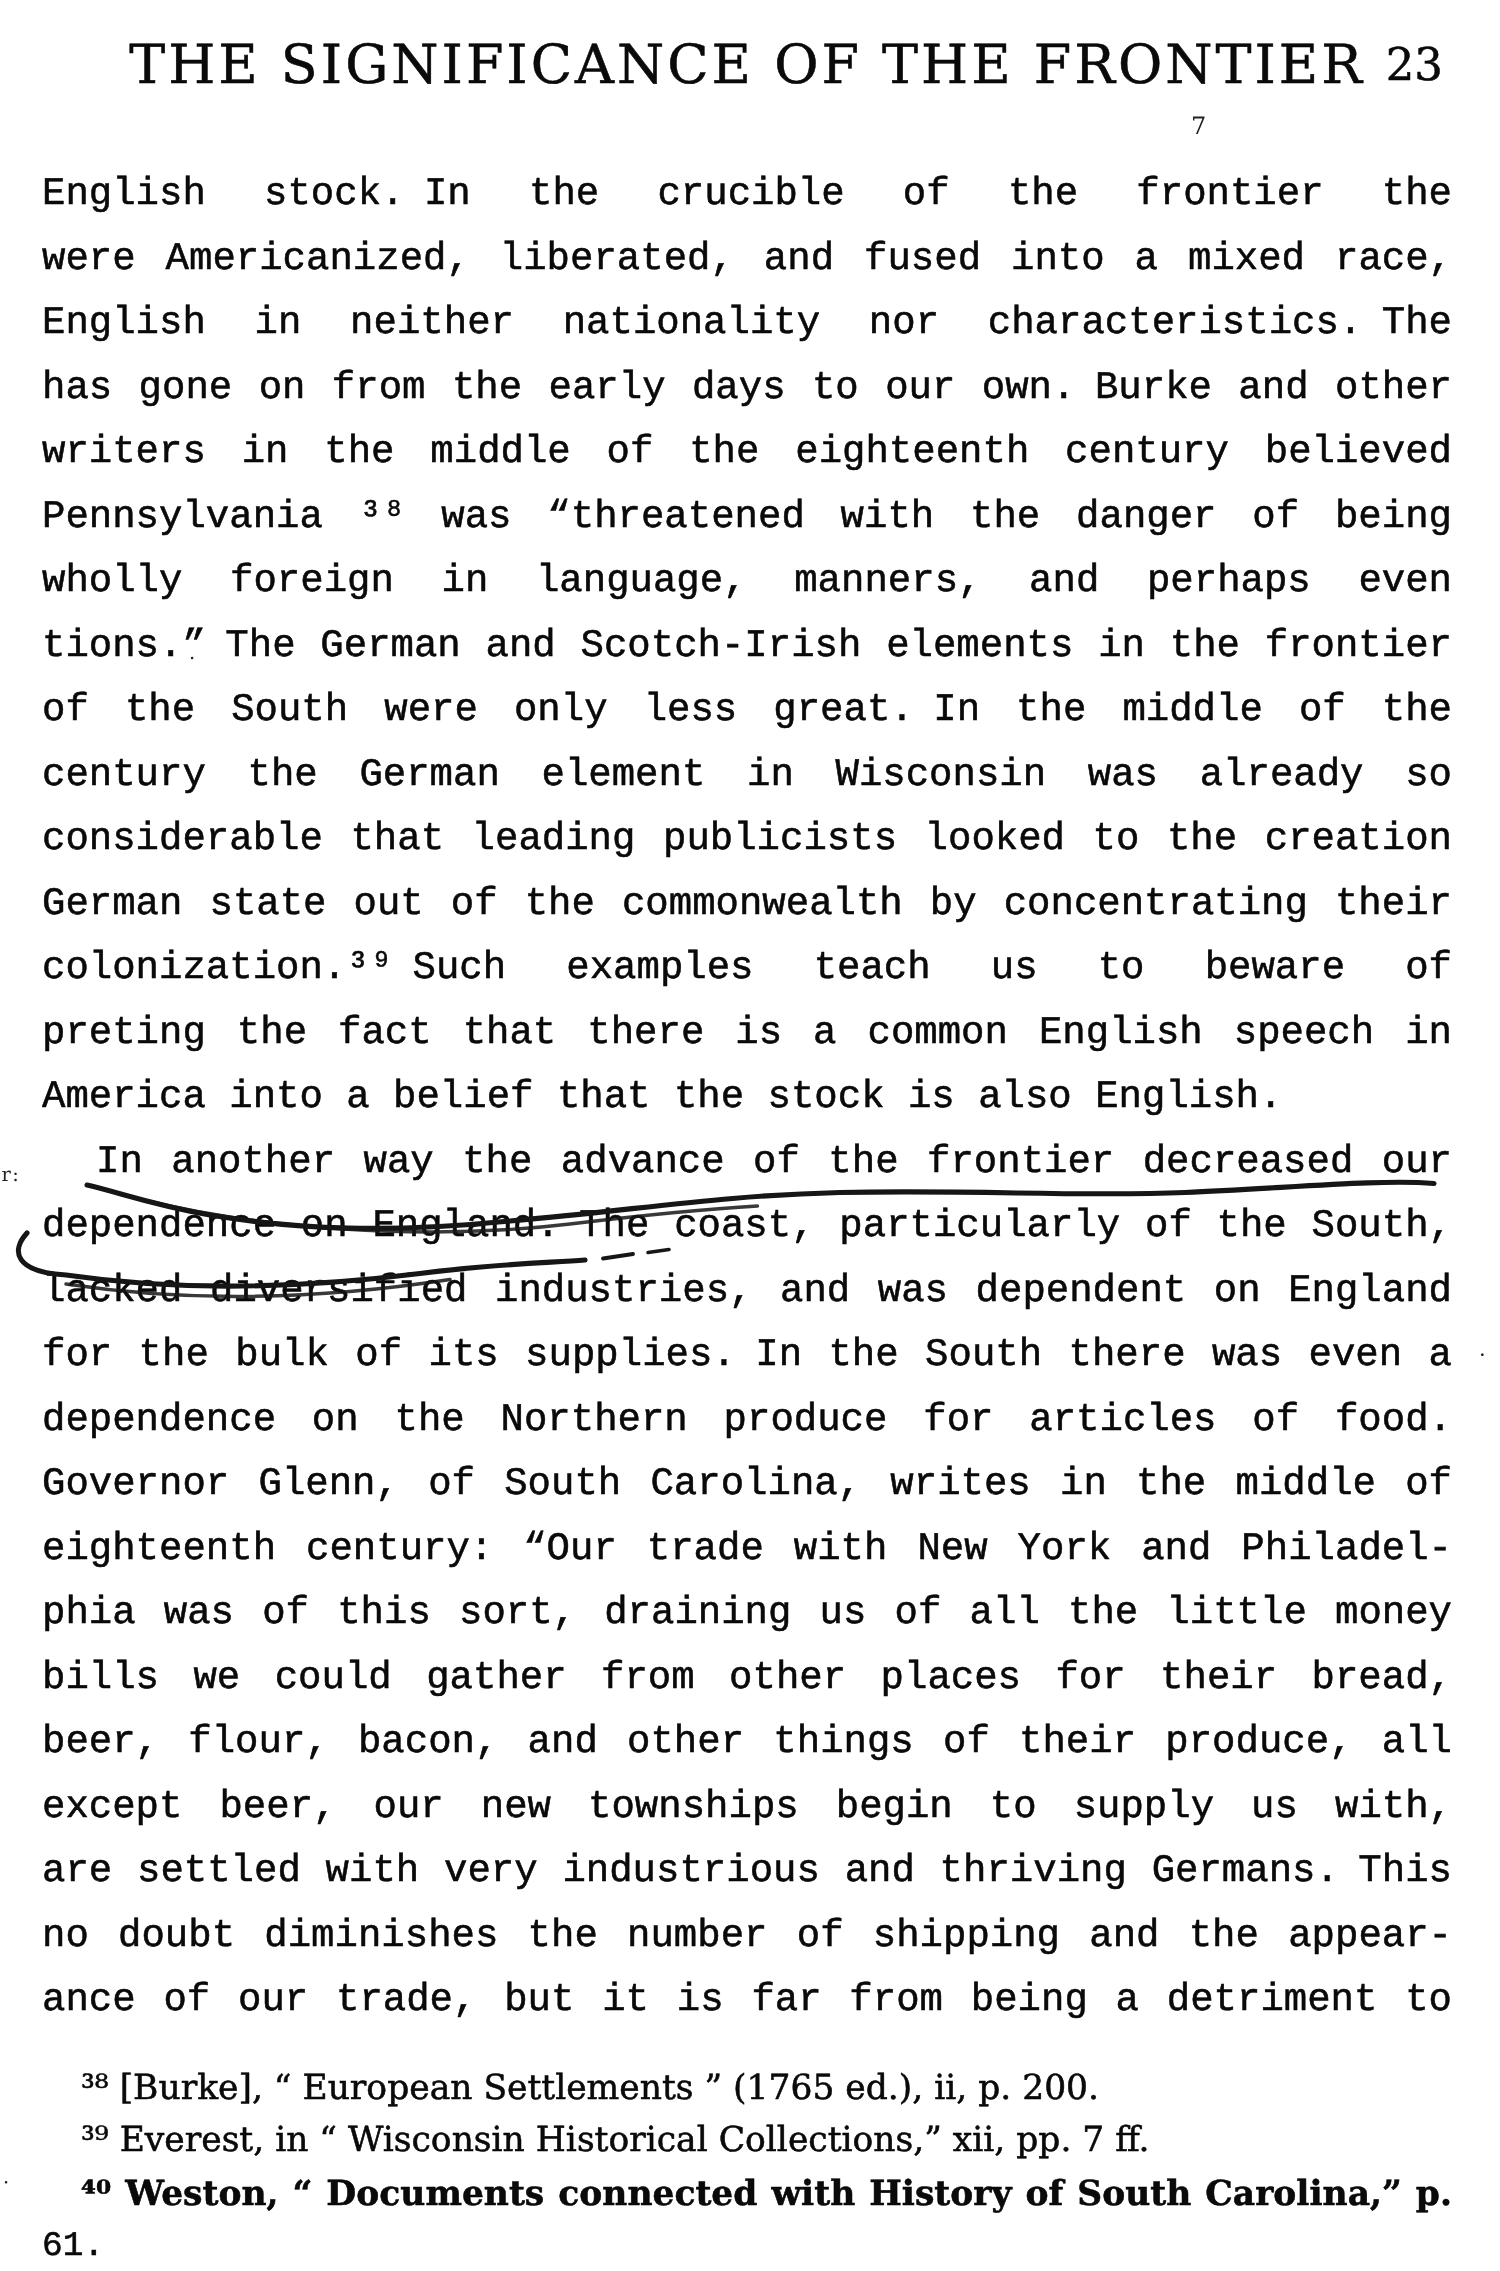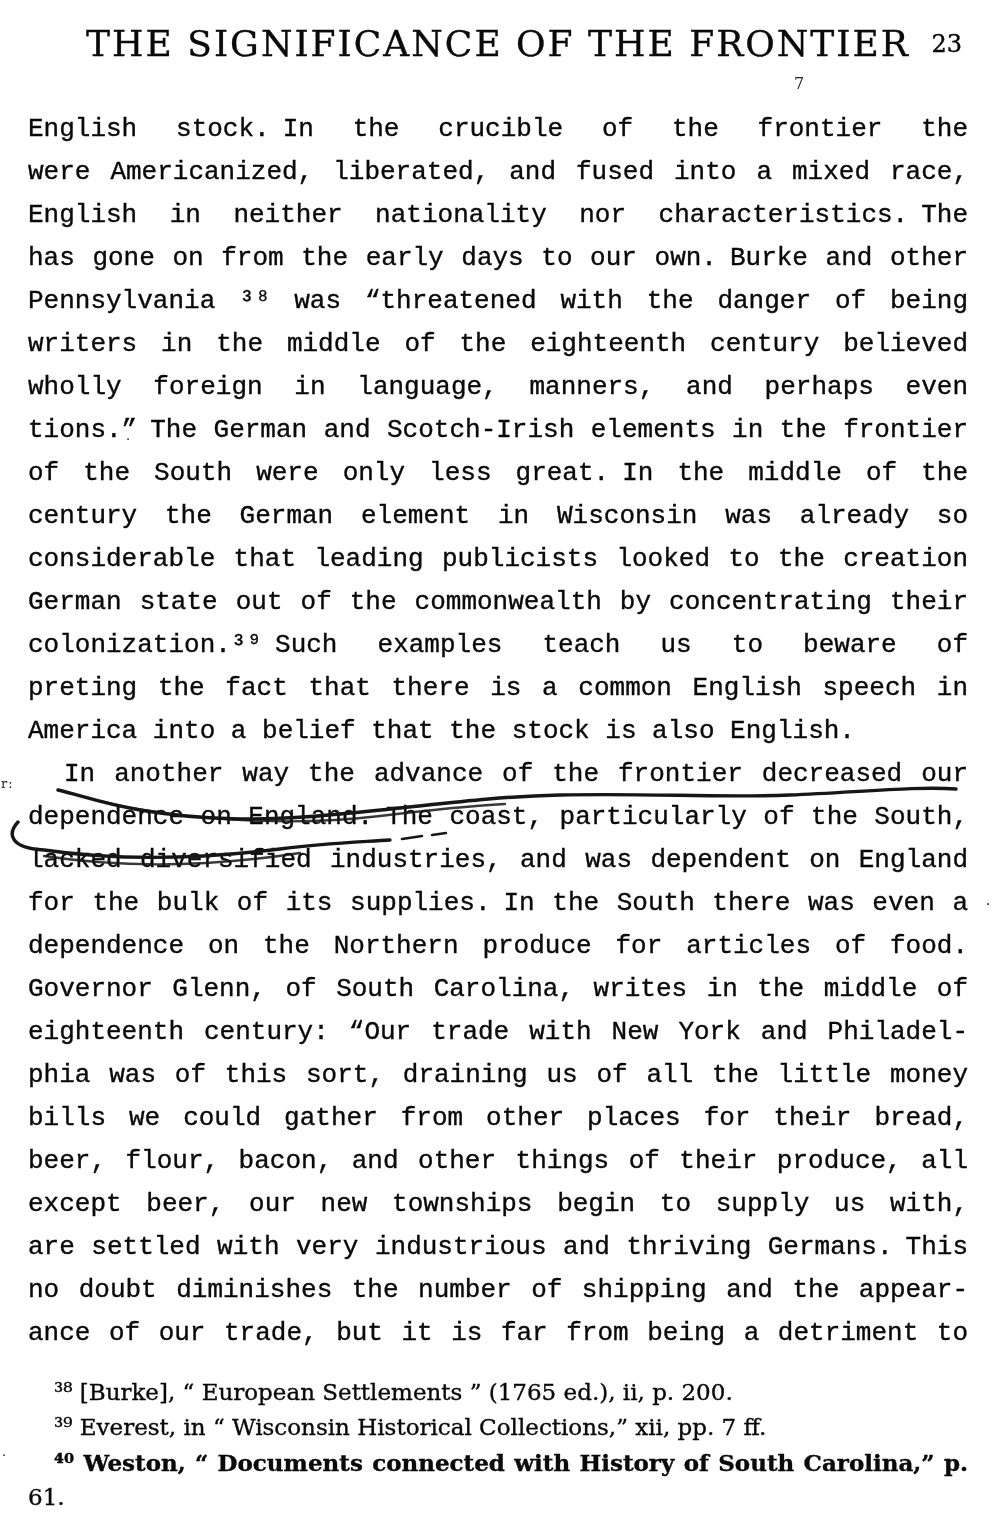--- a/index.html
+++ b/index.html
@@ -19,21 +19,21 @@
   .page-header{
     position:absolute;top:26px;left:28px;right:32px;height:36px;
   }
   .header-title{
     display:block;text-align:center;
     font-size:36px;letter-spacing:2px;line-height:36px;
     white-space:nowrap;
   }
   .page-number{
     position:absolute;right:6px;top:0;
-    font-size:24px;line-height:36px;
+    font-size:30px;line-height:36px;
   }
   
   .body-text{
     position:absolute;top:108px;left:28px;width:940px;font-family:Liberation Mono, monospace;
   }
   .line{
     font-size:26px;line-height:43px;height:43px;
     text-align:justify;text-align-last:justify;
     overflow:hidden;white-space:normal;
   }
@@ -42,21 +42,21 @@
   
   .footnotes{
     position:absolute;top:1375px;left:28px;width:940px;
   }
   .footnote-line{
     font-size:23px;line-height:35px;height:35px;
     text-align:center;text-align-last:left;
     text-indent:26px;overflow:hidden;
   }
   .footnote-line.justified{text-align:justify;text-align-last:justify;font-weight:bold;}
-  .footnote-line.continuation{text-indent:0;}
+  .footnote-line.continuation{text-indent:0;font-family:Liberation Mono, monospace;}
   
   .annotation-overlay{
     position:absolute;top:0;left:0;width:1000px;height:1514px;
     pointer-events:none;
   }
   .annotation-overlay path{
     fill:none;stroke:#161616;stroke-linecap:round;stroke-linejoin:round;
   }
   
   .stray-mark{
@@ -79,22 +79,22 @@
   <div class="page-header">
     <span class="header-title">THE SIGNIFICANCE OF THE FRONTIER</span>
     <span class="page-number">23</span>
   </div>
 
   <div class="body-text">
     <div class="line">English stock. In the crucible of the frontier the immigrants</div>
     <div class="line">were Americanized, liberated, and fused into a mixed race,</div>
     <div class="line">English in neither nationality nor characteristics. The process</div>
     <div class="line">has gone on from the early days to our own. Burke and other</div>
+    <div class="line">writers in the middle of the eighteenth century believed that</div>
     <div class="line">Pennsylvania ³⁸ was “threatened with the danger of being</div>
-    <div class="line">writers in the middle of the eighteenth century believed that</div>
     <div class="line">wholly foreign in language, manners, and perhaps even inclina-</div>
     <div class="line">tions.” The German and Scotch-Irish elements in the frontier</div>
     <div class="line">of the South were only less great. In the middle of the present</div>
     <div class="line">century the German element in Wisconsin was already so</div>
     <div class="line">considerable that leading publicists looked to the creation of a</div>
     <div class="line">German state out of the commonwealth by concentrating their</div>
     <div class="line">colonization.³⁹ Such examples teach us to beware of misinter-</div>
     <div class="line">preting the fact that there is a common English speech in</div>
     <div class="line flush-last">America into a belief that the stock is also English.</div>
 

